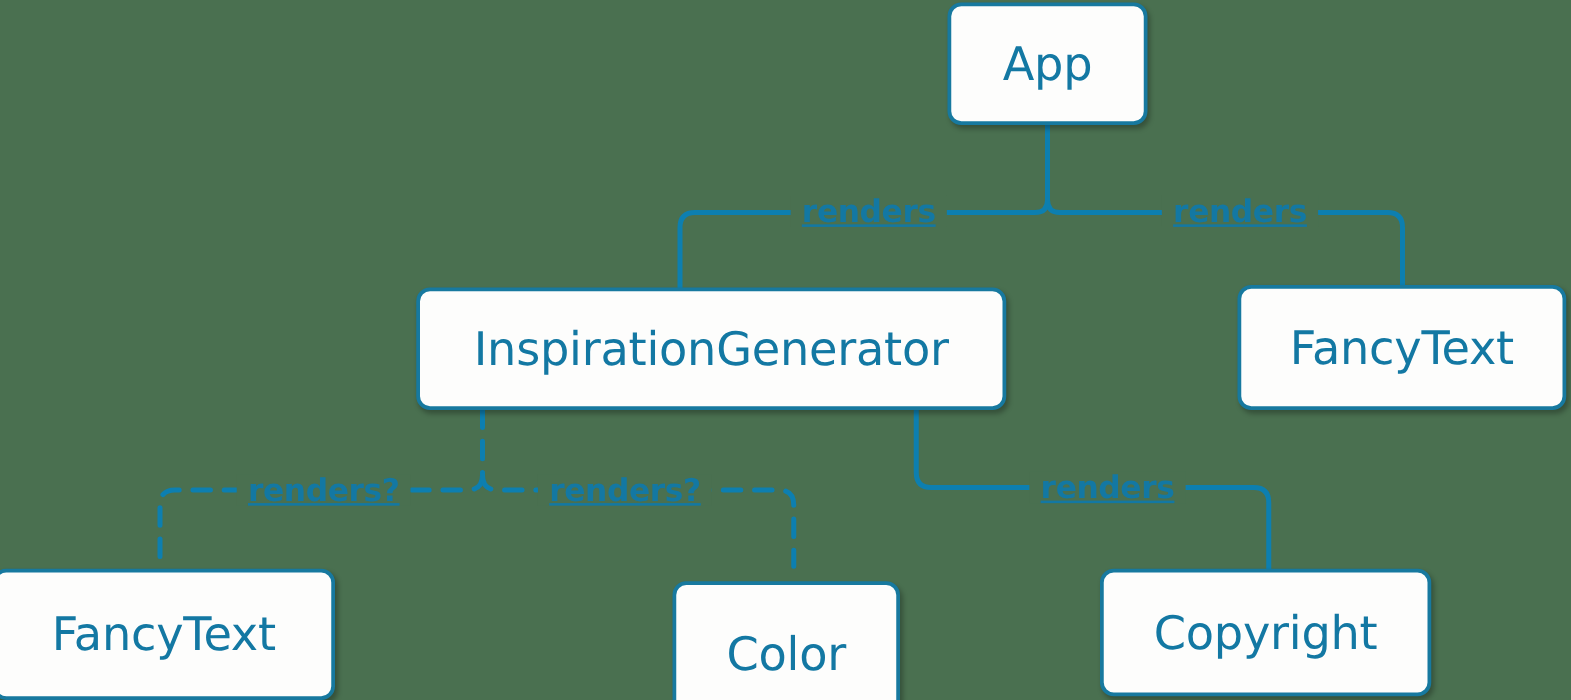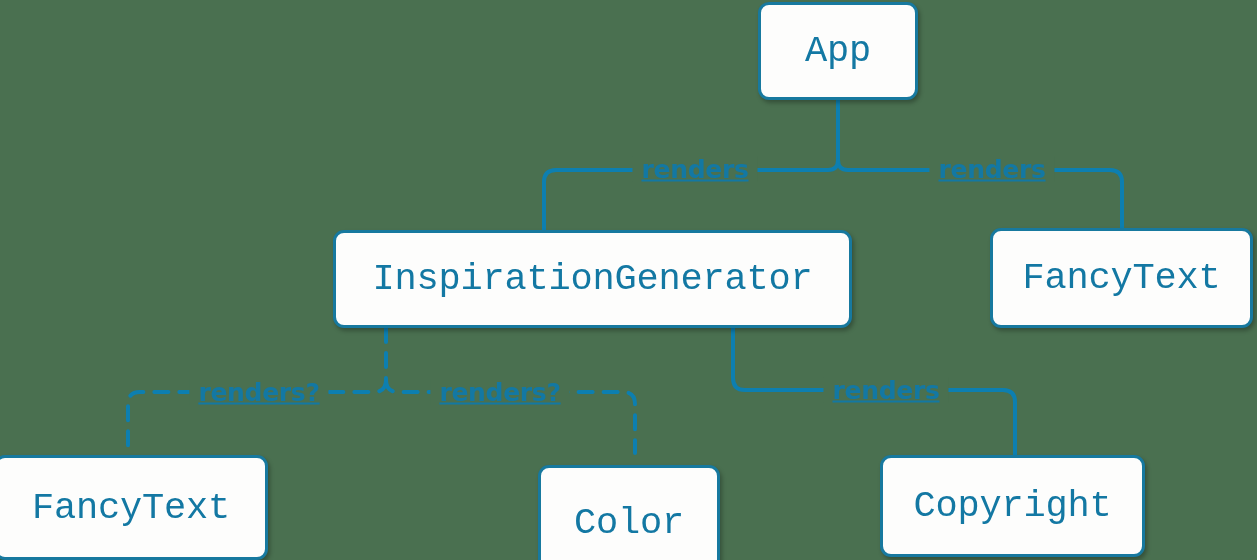--- a/index.html
+++ b/index.html
@@ -56,21 +56,20 @@
     display: flex;
     align-items: center;
     justify-content: center;
   }
   .node-label {
     color: #1378a3;
     font-size: 37px;
     font-weight: 400;
     letter-spacing: -0.2px;
     white-space: nowrap;
-    font-family: Liberation Mono, monospace;
   }
 </style>
 </head>
 <body>
 
 <div id="diagram-root">
 
   <svg id="edge-layer" viewBox="0 0 1257 560" width="1257" height="560" xmlns="http://www.w3.org/2000/svg">
 
     <path class="edge-path" d="M 838 100 L 838 160 Q 838 170 848 170 L 1110 170 Q 1122 170 1122 182 L 1122 228"></path>
@@ -88,21 +87,21 @@
   <div class="edge-label" style="left:695px; top:169px;">renders</div>
   <div class="edge-label" style="left:992px; top:169px;">renders</div>
   <div class="edge-label" style="left:259px; top:392px;">renders?</div>
   <div class="edge-label" style="left:500px; top:392px;">renders?</div>
   <div class="edge-label" style="left:886px; top:390px;">renders</div>
 
   <div class="node-box" style="left:758px; top:2px; width:160px; height:98px;">
     <span class="node-label">App</span>
   </div>
 
-  <div class="node-box" style="left:333px; top:230px; width:519px; height:98px;">
+  <div class="node-box" style="left:333px; top:230px; width:472px; height:98px;">
     <span class="node-label">InspirationGenerator</span>
   </div>
 
   <div class="node-box" style="left:990px; top:228px; width:263px; height:100px;">
     <span class="node-label">FancyText</span>
   </div>
 
   <div class="node-box" style="left:-6px; top:455px; width:274px; height:105px;">
     <span class="node-label">FancyText</span>
   </div>

